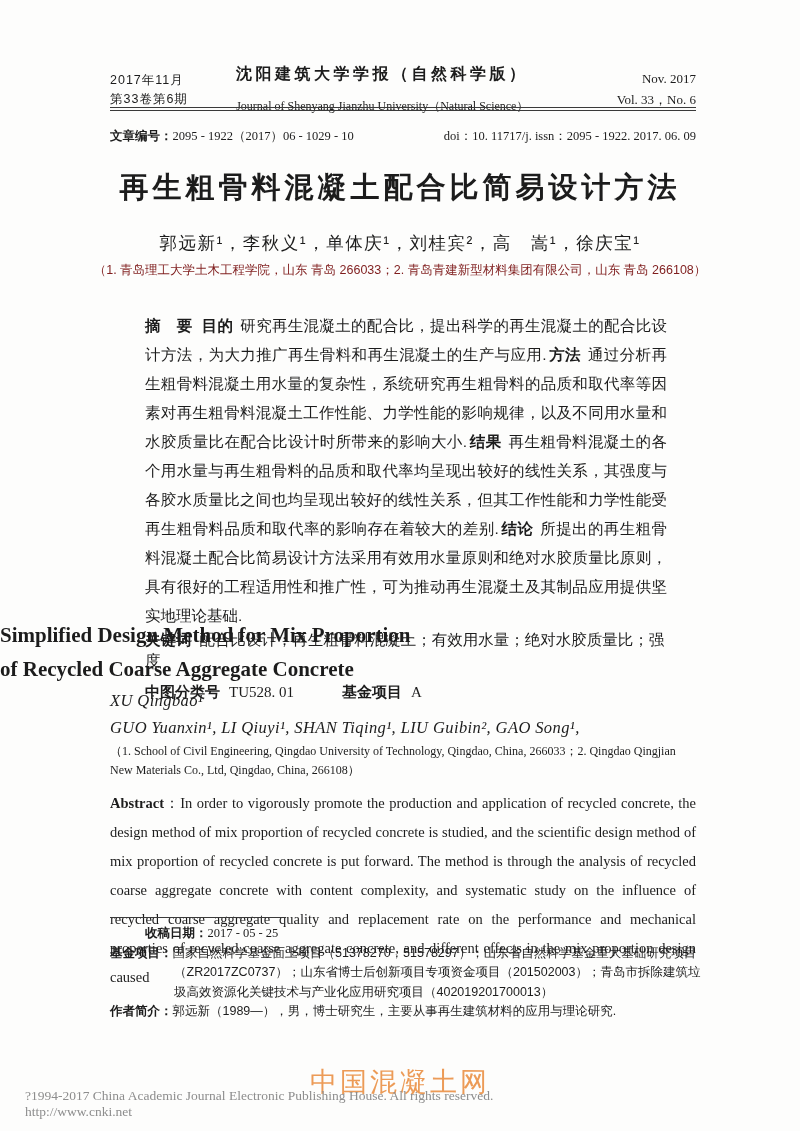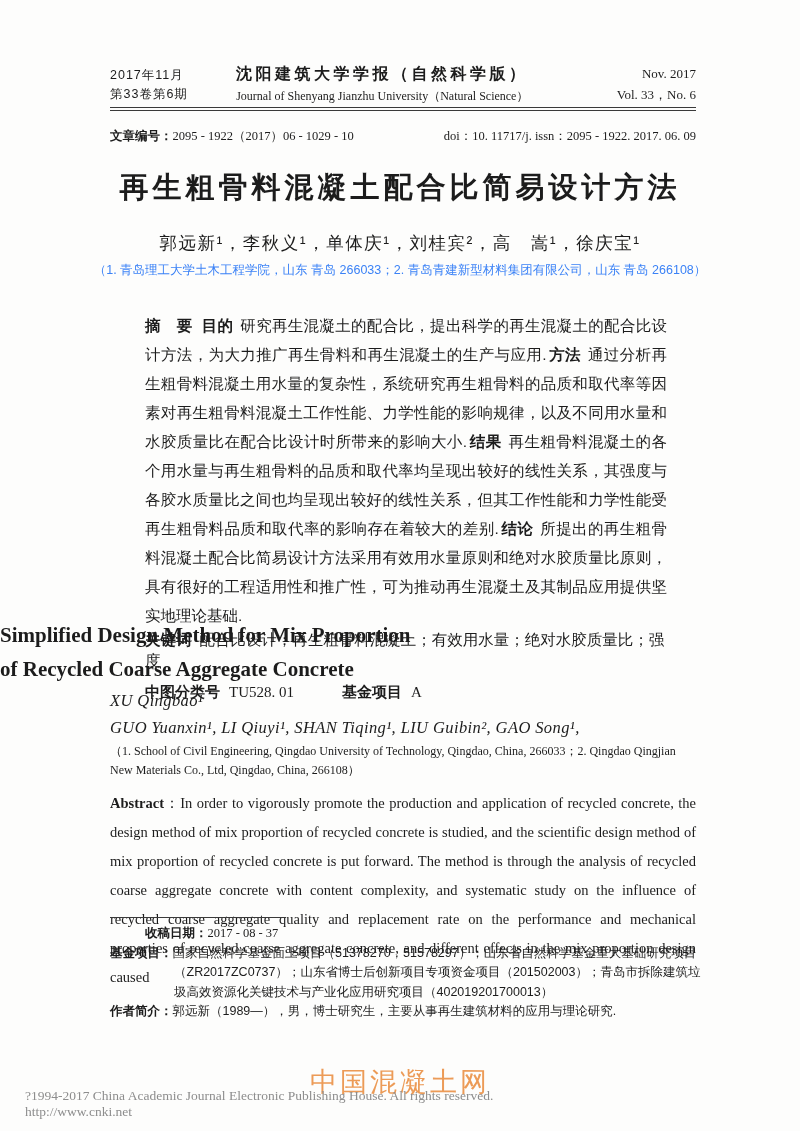--- a/index.html
+++ b/index.html
@@ -13,40 +13,40 @@
   }
 
   .page { position:absolute; inset:0; }
 
   
   .hdr { position:absolute; top:64px; left:110px; width:586px;
          display:flex; justify-content:space-between; align-items:center; }
   .hdr-left { font-size:12.5px; line-height:1.5; letter-spacing:1px; white-space:nowrap; }
   .hdr-center { flex:1; text-align:center; }
   .journal-cn { font-size:16px; font-weight:700; letter-spacing:3.5px; }
-  .journal-en { font-family:"Liberation Serif", serif; font-size:12px; margin-top:3px; }
+  .journal-en { font-family:"Liberation Serif", serif; font-size:12px; margin-top:13px; }
   .hdr-right { font-family:"Liberation Serif", serif; font-size:13px; line-height:1.6;
                text-align:right; white-space:nowrap;margin-left:40px; }
 
   .double-rule { position:absolute; top:107px; left:110px; width:586px; height:4px;
                  border-top:1.6px solid #3a3a3a; border-bottom:1.6px solid #3a3a3a; }
 
   
   .meta { position:absolute; top:128px; left:110px; width:586px;
           display:flex; justify-content:space-between; font-size:12.5px; }
   .meta .lbl { font-weight:700; }
   .meta .val, .meta .doi { font-family:"Liberation Serif", serif; }
 
   
   .title-cn { position:absolute; top:168px; left:0; width:800px; text-align:center;
               font-size:29px; font-weight:700; letter-spacing:4px; }
   .authors-cn { position:absolute; top:231px; left:0; width:800px; text-align:center;
                 font-size:17.5px; letter-spacing:1.5px; }
   .affil-cn { position:absolute; top:262px; left:0; width:800px; text-align:center;
-              font-size:12.5px; color:#3b82f6; }
+              font-size:12.5px; color:#7f1d1d; }
 
   
   .abs-wrap { position:absolute; top:311px; left:145px; width:522px; }
   .abs-cn { font-size:15.5px; line-height:29px; text-align:justify; }
   .abs-cn b { margin-right:0.45em; }
   .abs-cn b.seg { margin-left:0.15em; }
   .kw-line { font-size:15.5px; }
   .kw-line b { margin-right:0.5em; }
   .clc-line { font-size:15px; margin-top:11px; }
   .clc-line b { margin-right:0.6em; }
@@ -137,21 +137,21 @@
     <div>GUO Yuanxin¹, LI Qiuyi¹, SHAN Tiqing¹, LIU Guibin², GAO Song¹,</div>
   </div>
 
   <div class="affil-en">（1. School of Civil Engineering, Qingdao University of Technology, Qingdao, China, 266033；2. Qingdao Qingjian New Materials Co., Ltd, Qingdao, China, 266108）</div>
 
   <p class="abs-en"><b>Abstract</b><span>：</span><span>In order to vigorously promote the production and application of recycled concrete, the design method of mix proportion of recycled concrete is studied, and the scientific design method of mix proportion of recycled concrete is put forward. The method is through the analysis of recycled coarse aggregate concrete with content complexity, and systematic study on the influence of recycled coarse aggregate quality and replacement rate on the performance and mechanical properties of recycled coarse aggregate concrete, and different effects in the mix proportion design caused</span></p>
 
   <div class="fn-rule"></div>
   <div class="footnote">
     <div class="row indent1">
-      <b>收稿日期：</b><span class="num">2017 - 08 - 37</span>
+      <b>收稿日期：</b><span class="num">2017 - 05 - 25</span>
     </div>
     <div class="row">
       <b>基金项目：</b><span>国家自然科学基金面上项目（51378270，51578297）；山东省自然科学基金重大基础研究项目（ZR2017ZC0737）；山东省博士后创新项目专项资金项目（201502003）；青岛市拆除建筑垃圾高效资源化关键技术与产业化应用研究项目（402019201700013）</span>
     </div>
     <div class="row">
       <b>作者简介：</b><span>郭远新（1989—），男，博士研究生，主要从事再生建筑材料的应用与理论研究.</span>
     </div>
   </div>
 
   <div class="watermark" style="color: rgb(236, 155, 87);">中国混凝土网</div>

